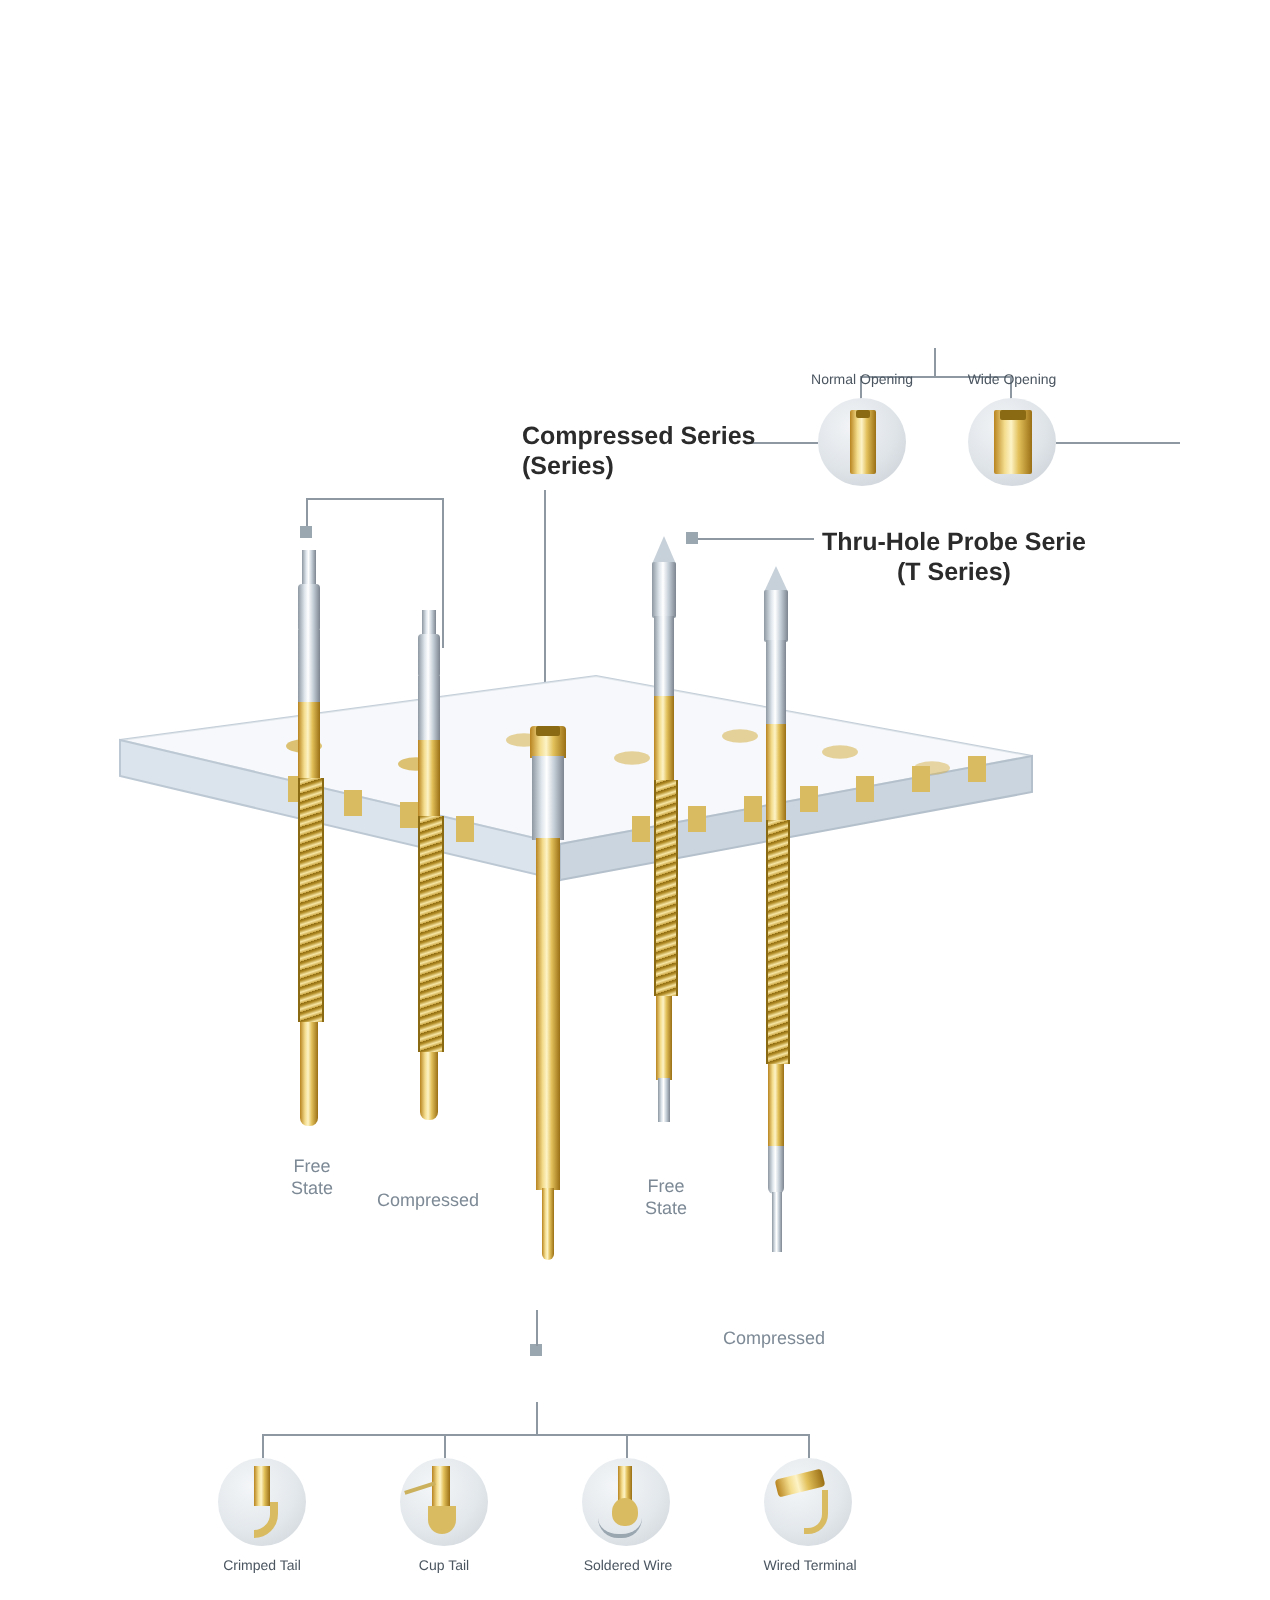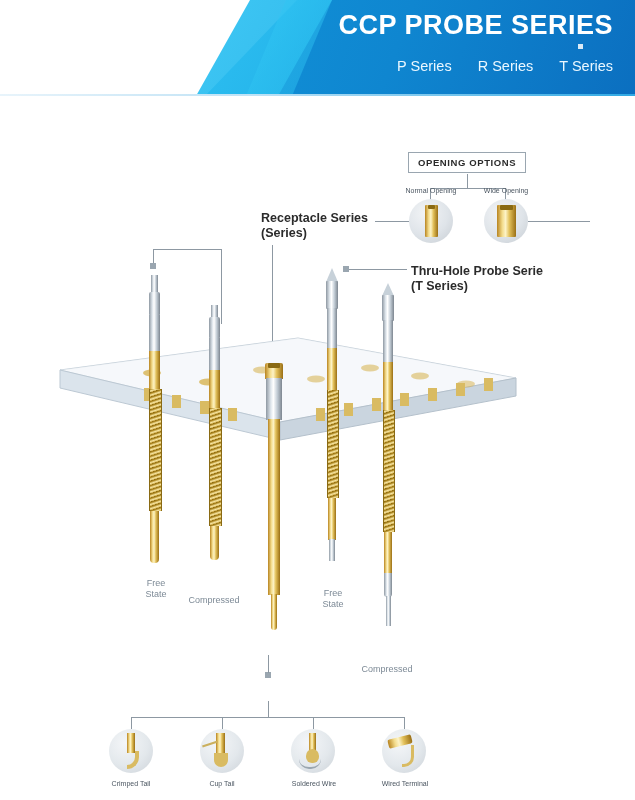--- a/index.html
+++ b/index.html
@@ -185,36 +185,21 @@
     position: absolute;
     border-radius: 50%;
     background: radial-gradient(circle at 38% 32%, #f4f6f8 0%, #e3e8ec 55%, #ccd2d8 100%);
   }
 </style>
 </head>
 <body>
 
 <div id="page">
 
-  <div class="header">
-    <div class="hdr-bg-light"></div>
-    <div class="hdr-blue"></div>
-    <div class="hdr-cyan"></div>
-    <div class="hdr-cyan2"></div>
-    <div class="hdr-dot"></div>
-    <div class="hdr-title">CCP PROBE SERIES</div>
-    <div class="hdr-sub">
-      <span>P Series</span>
-      <span>R Series</span>
-      <span>T Series</span>
-    </div>
-    <div class="hdr-underline"></div>
-  </div>
-
-  <div class="boxed" style="left:408px; top:152px;">OPENING OPTIONS</div>
+
 
   <div class="line-v" style="left:467px; top:174px; height:14px;"></div>
   <div class="line-h" style="left:430px; top:188px; width:75px;"></div>
   <div class="line-v" style="left:430px; top:188px; height:14px;"></div>
   <div class="line-v" style="left:505px; top:188px; height:14px;"></div>
 
   <div class="tiny-lbl" style="left:395px; top:186px; width:72px;">Normal Opening</div>
   <div class="tiny-lbl" style="left:472px; top:186px; width:68px;">Wide Opening</div>
 
   <div class="pad-circle" style="left:409px; top:199px; width:44px; height:44px;">
@@ -223,23 +208,23 @@
   </div>
 
   <div class="pad-circle" style="left:484px; top:199px; width:44px; height:44px;">
     <div class="gold" style="left:13px; top:6px; width:19px; height:32px; border-radius:1px;"></div>
     <div style="position:absolute; left:16px; top:6px; width:13px; height:5px; background:#8a6a13; border-radius:1px;"></div>
   </div>
 
   <div class="line-h" style="left:528px; top:221px; width:62px;"></div>
   <div class="line-h" style="left:375px; top:221px; width:34px;"></div>
 
-  <div class="lbl" style="left:261px; top:211px;">Receptacle Series
+  <div class="lbl" style="left:261px; top:211px;">Compressed Series
 (Series)</div>
-  <div class="lbl" style="left:411px; top:264px;">Thru-Hole Probe Serie
+  <div class="lbl" style="left:411px; top:264px;text-align:center;">Thru-Hole Probe Serie
 (T Series)</div>
 
   <div class="line-h" style="left:153px; top:249px; width:68px;"></div>
   <div class="line-v" style="left:153px; top:249px; height:17px;"></div>
   <div class="line-v" style="left:221px; top:249px; height:75px;"></div>
   <div class="sq" style="left:150px; top:263px;"></div>
   <div class="sq" style="left:212px; top:321px;"></div>
 
   <div class="line-v" style="left:272px; top:245px; height:125px;"></div>
   <div class="sq" style="left:269px; top:367px;"></div>

